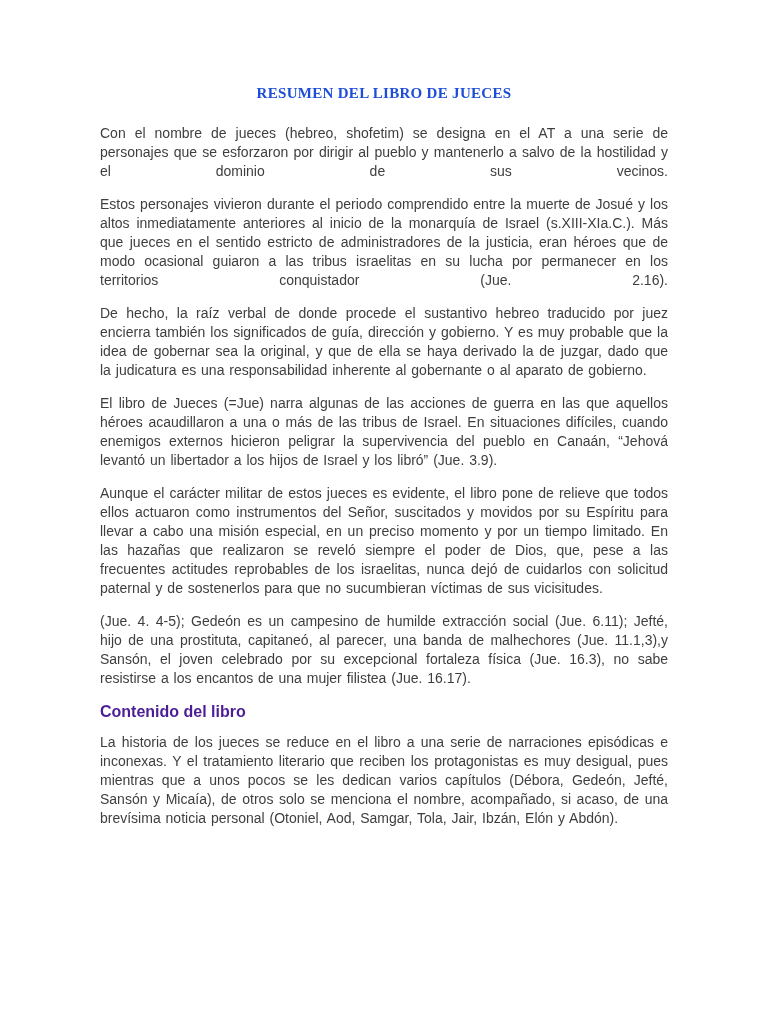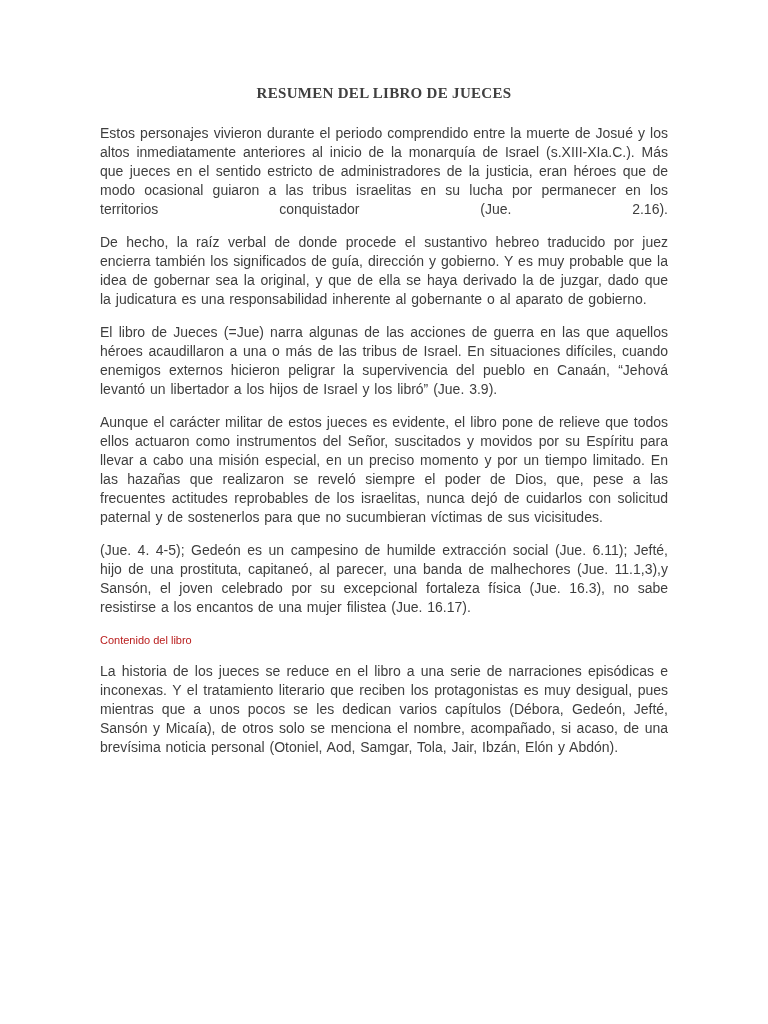--- a/index.html
+++ b/index.html
@@ -21,49 +21,50 @@
     font-family: "Liberation Sans", sans-serif;
     color: #3e3e3e;
   }
   .doc-title {
     font-family: "Liberation Serif", serif;
     font-weight: bold;
     font-size: 15px;
     line-height: 19px;
     letter-spacing: 0.3px;
     text-align: center;
-    color: #404040;
+    color: #1d4ed8;
     margin: 0 0 21px 0;
   }
   .body-par {
     font-size: 14px;
     line-height: 19px;
     text-align: justify;
     margin: 0 0 14px 0;
     word-spacing: 1px;
   }
   .justify-last {
     text-align-last: justify;
   }
   .section-heading {
     font-family: "Liberation Sans", sans-serif;
-    font-weight: normal;
-    font-size: 11px;
+    font-weight: bold;
+    font-size: 16px;
     line-height: 19px;
-    color: #b91c1c;
+    color: #4c1d95;
     margin: 0 0 12px 0;
   }
 </style>
 </head>
 <body>
 
 <div class="page">
 
   <h1 class="doc-title">RESUMEN DEL LIBRO DE JUECES</h1>
 
+  <p class="body-par justify-last">Con el nombre de jueces (hebreo, shofetim) se designa en el AT a una serie de personajes que se esforzaron por dirigir al pueblo y mantenerlo a salvo de la hostilidad y el dominio de sus vecinos.</p>
 
   <p class="body-par justify-last">Estos personajes vivieron durante el periodo comprendido entre la muerte de Josué y los altos inmediatamente anteriores al inicio de la monarquía de Israel (s.XIII-XIa.C.). Más que jueces en el sentido estricto de administradores de la justicia, eran héroes que de modo ocasional guiaron a las tribus israelitas en su lucha por permanecer en los territorios conquistador (Jue. 2.16).</p>
 
   <p class="body-par">De hecho, la raíz verbal de donde procede el sustantivo hebreo traducido por juez encierra también los significados de guía, dirección y gobierno. Y es muy probable que la idea de gobernar sea la original, y que de ella se haya derivado la de juzgar, dado que la judicatura es una responsabilidad inherente al gobernante o al aparato de gobierno.</p>
 
   <p class="body-par">El libro de Jueces (=Jue) narra algunas de las acciones de guerra en las que aquellos héroes acaudillaron a una o más de las tribus de Israel. En situaciones difíciles, cuando enemigos externos hicieron peligrar la supervivencia del pueblo en Canaán, “Jehová levantó un libertador a los hijos de Israel y los libró” (Jue. 3.9).</p>
 
   <p class="body-par">Aunque el carácter militar de estos jueces es evidente, el libro pone de relieve que todos ellos actuaron como instrumentos del Señor, suscitados y movidos por su Espíritu para llevar a cabo una misión especial, en un preciso momento y por un tiempo limitado. En las hazañas que realizaron se reveló siempre el poder de Dios, que, pese a las frecuentes actitudes reprobables de los israelitas, nunca dejó de cuidarlos con solicitud paternal y de sostenerlos para que no sucumbieran víctimas de sus vicisitudes.</p>
 
 

